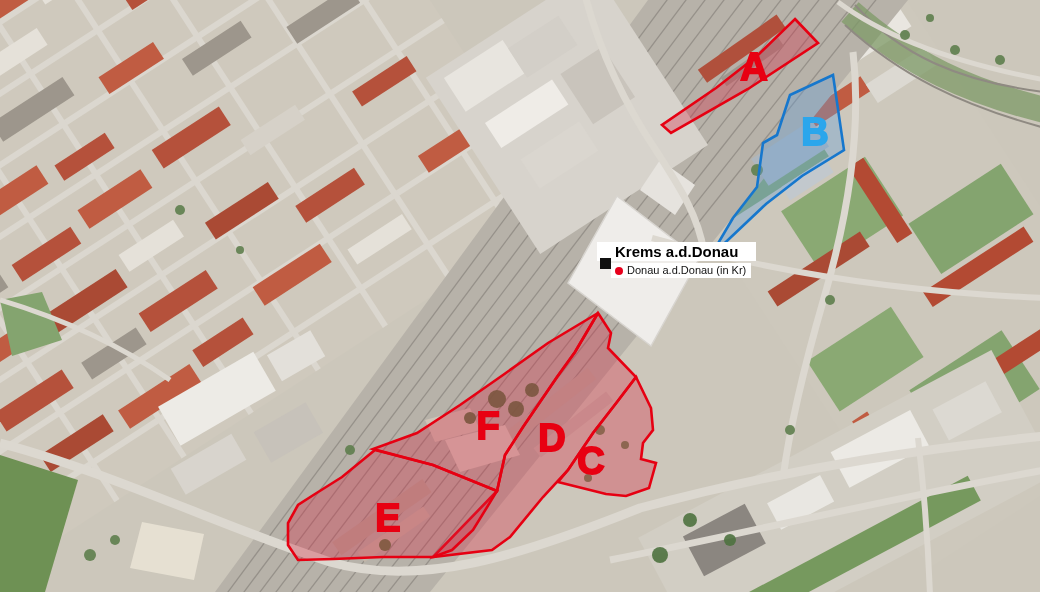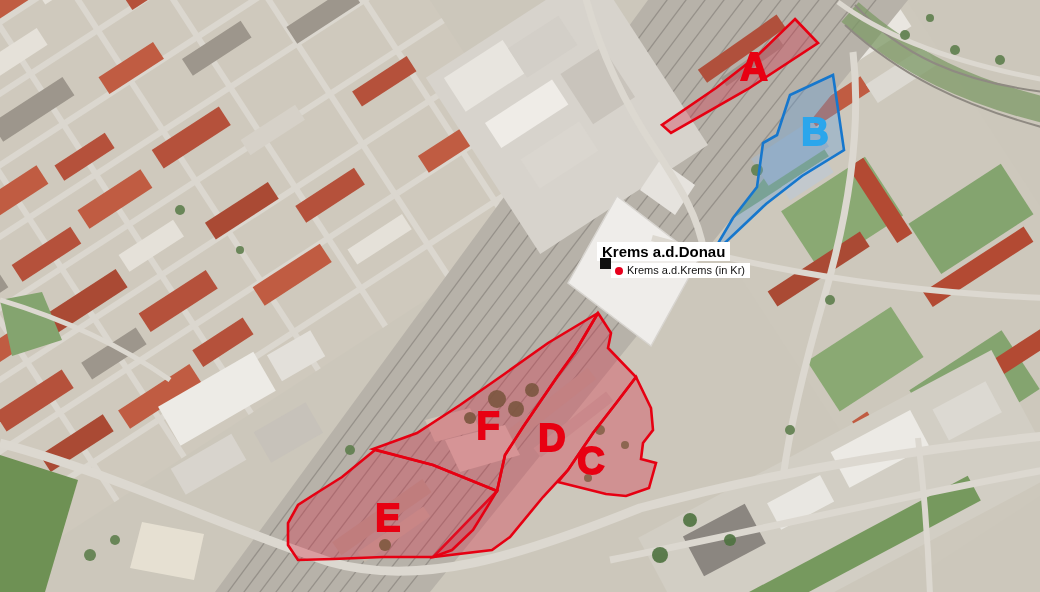--- a/index.html
+++ b/index.html
@@ -3,21 +3,21 @@
 <meta charset="utf-8">
 <style>
   html,body{margin:0;padding:0;background:#222;}
   .stage{
     position:relative;width:1040px;height:592px;overflow:hidden;
     font-family:"Liberation Sans",sans-serif;background:#ccc7bb;
   }
   .stage svg{position:absolute;left:0;top:0;}
   .map-label-title{
     position:absolute;left:597px;top:242px;background:#ffffff;color:#000;
-    font-weight:bold;font-size:15px;line-height:17px;padding:1px 5px;white-space:nowrap;z-index:30;
+    font-weight:bold;font-size:15px;line-height:17px;padding:1px 18px;white-space:nowrap;z-index:30;
   }
   .black-square{
     position:absolute;left:600px;top:258px;width:11px;height:11px;background:#101010;z-index:30;
   }
   .map-label-sub{
     position:absolute;left:611px;top:263px;background:#ffffff;color:#111;
     font-size:11px;line-height:13px;padding:1px 5px 1px 4px;display:flex;align-items:center;gap:4px;
     white-space:nowrap;z-index:30;
   }
   .red-dot{width:8px;height:8px;border-radius:50%;background:#e8001c;flex:0 0 auto;}
@@ -236,15 +236,15 @@
       <text x="591" y="461" text-anchor="middle" dominant-baseline="central" class="zone-label" font-size="38" fill="#e80012" stroke="#e80012" stroke-width="1.8">C</text>
       <text x="552" y="438" text-anchor="middle" dominant-baseline="central" class="zone-label" font-size="38" fill="#e80012" stroke="#e80012" stroke-width="1.8">D</text>
       <text x="388" y="518" text-anchor="middle" dominant-baseline="central" class="zone-label" font-size="38" fill="#e80012" stroke="#e80012" stroke-width="1.8">E</text>
       <text x="488" y="426" text-anchor="middle" dominant-baseline="central" class="zone-label" font-size="38" fill="#e80012" stroke="#e80012" stroke-width="1.8">F</text>
     </svg>
 
   <div class="map-label-title">Krems a.d.Donau</div>
   <div class="black-square"></div>
   <div class="map-label-sub">
     <span class="red-dot"></span>
-    <span>Krems a.d.Krems (in Kr)</span>
+    <span>Donau a.d.Donau (in Kr)</span>
   </div>
 </div>
 
 </body></html>

